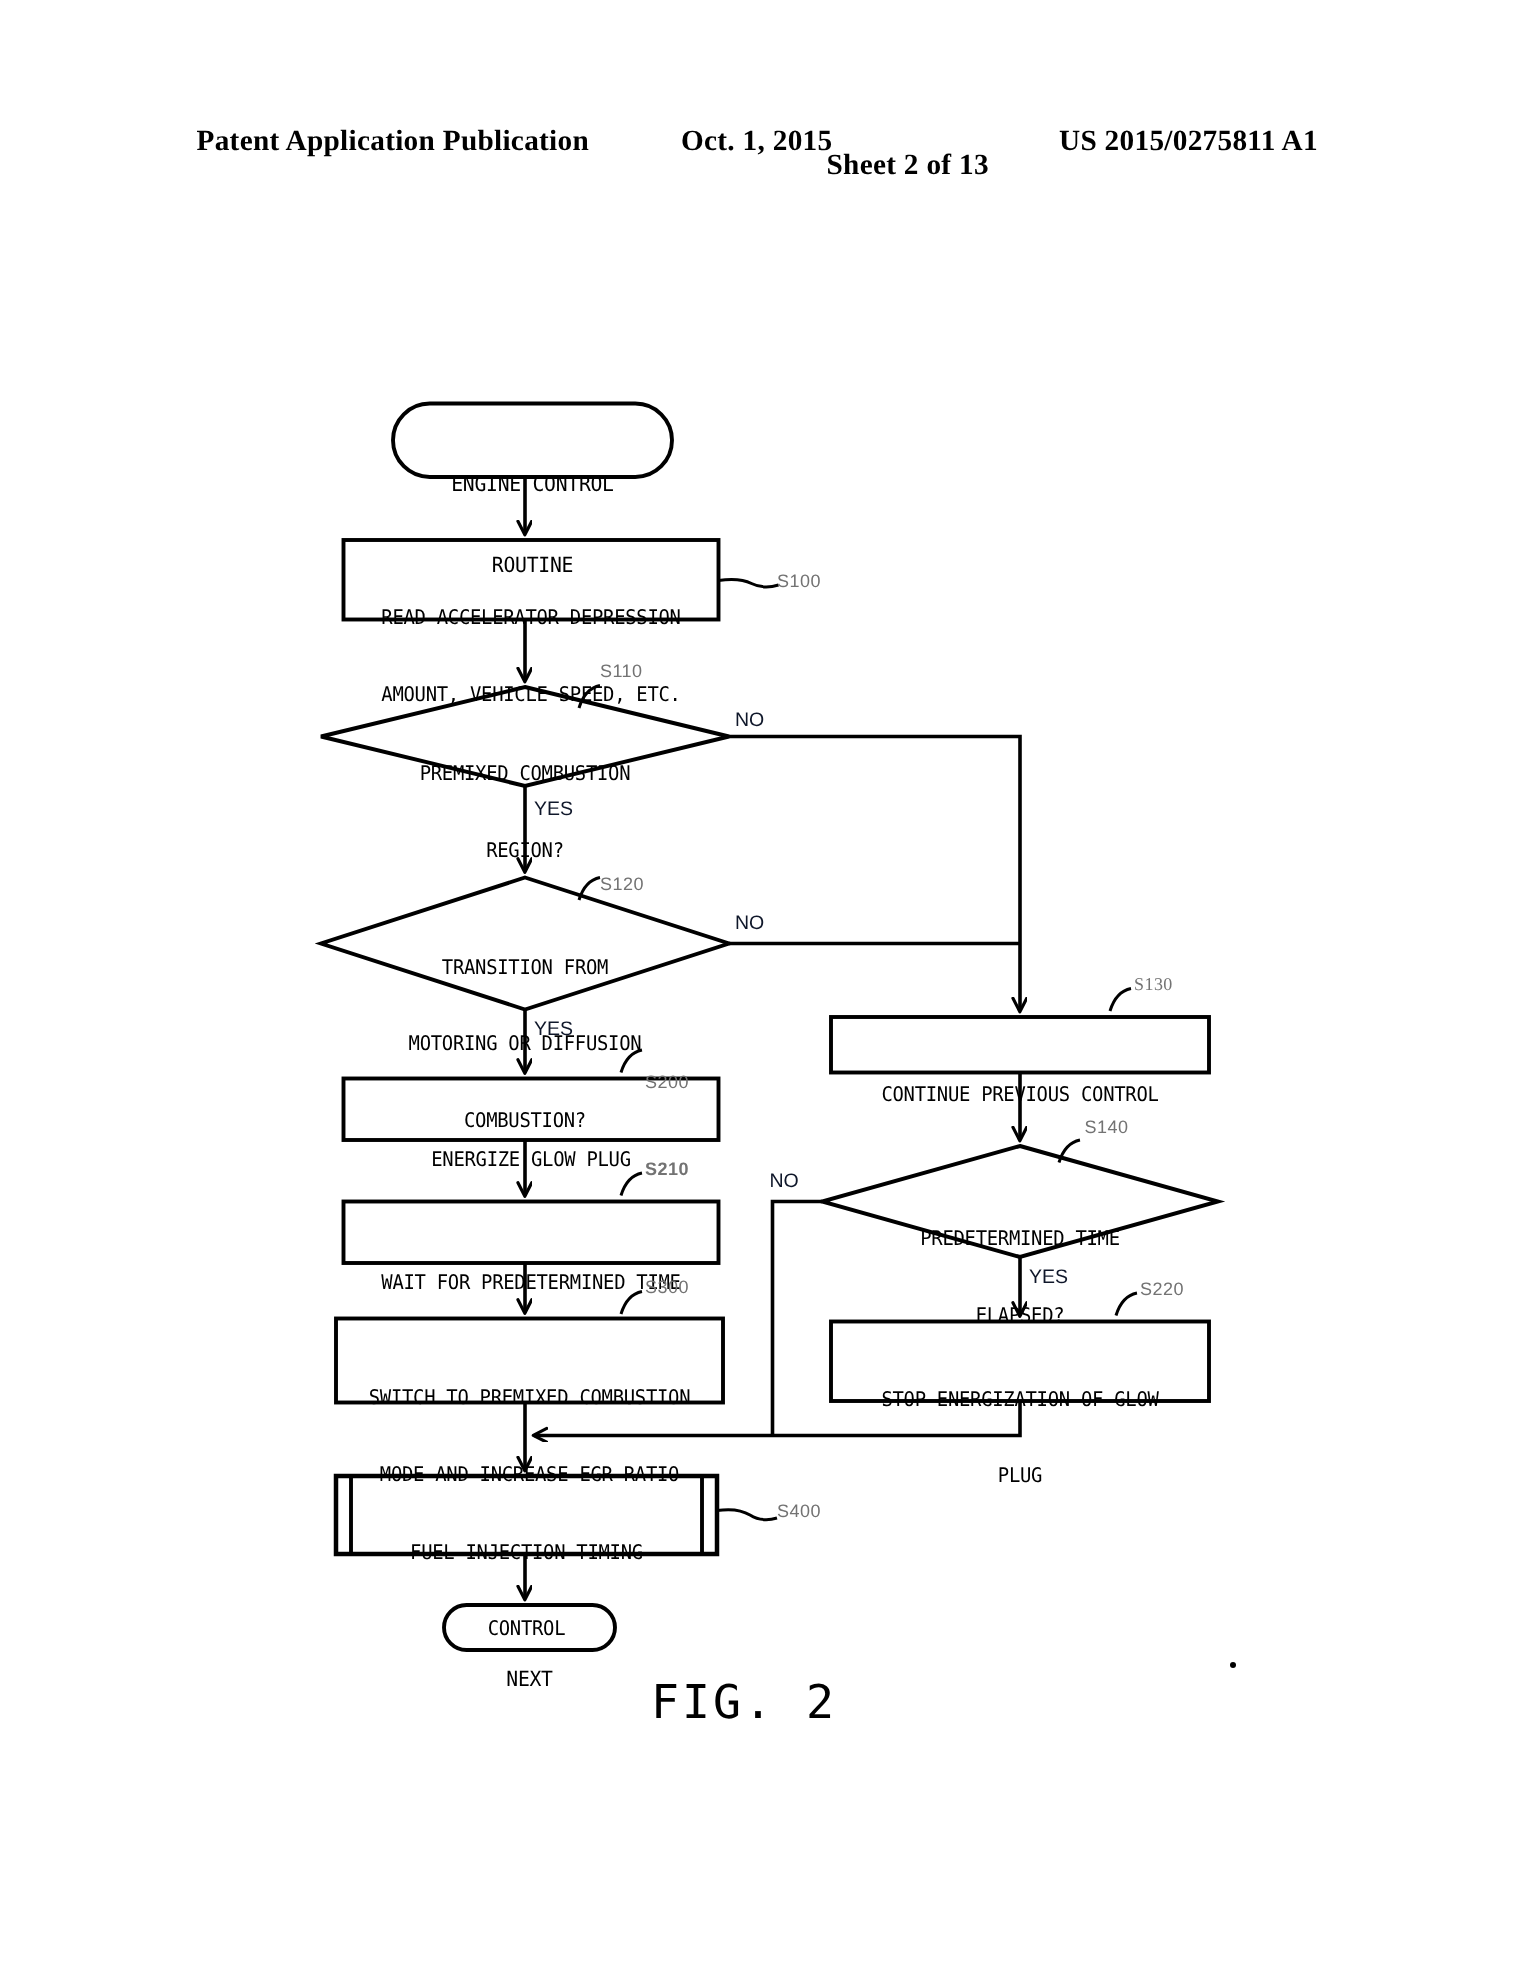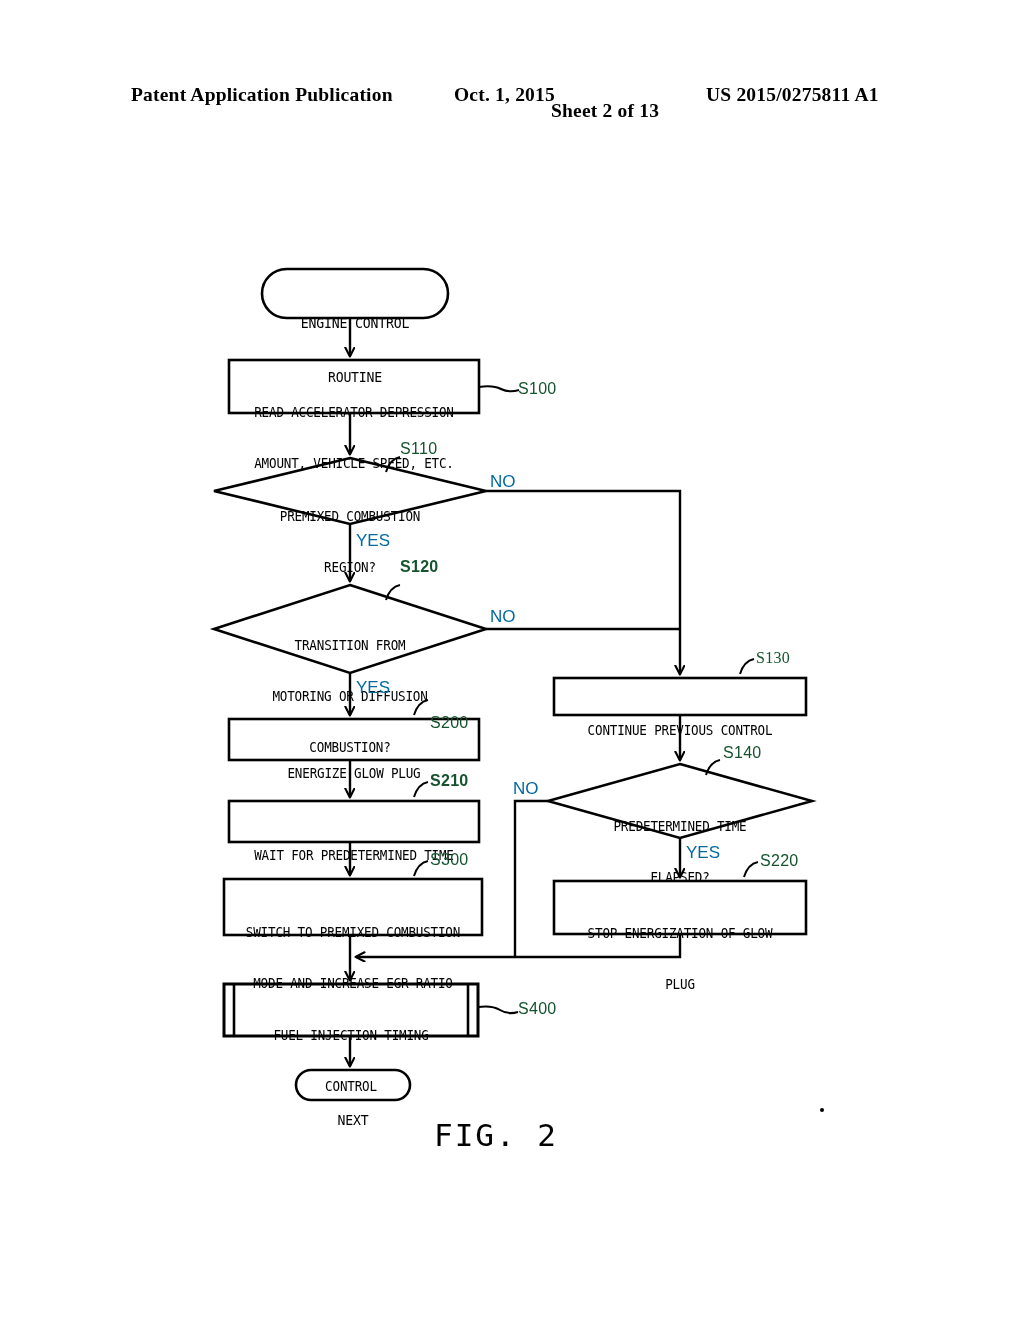--- a/index.html
+++ b/index.html
@@ -64,31 +64,31 @@
     transform: scaleX(0.94);
   }
   .term-text {
     font-family: "DejaVu Sans Mono", "Liberation Mono", monospace;
     font-size: 14px;
     line-height: 18px;
   }
   .edge-label {
     position: absolute;
     font-family: "Liberation Sans", sans-serif;
-    font-size: 17px;
+    font-size: 13px;
     font-weight: 400;
-    color: #0369a1;
+    color: #0f172a;
     white-space: nowrap;
   }
   .step-label {
     position: absolute;
     font-family: "Liberation Sans", sans-serif;
-    font-size: 16px;
+    font-size: 12px;
     letter-spacing: 0.3px;
-    color: #14532d;
+    color: #737373;
     white-space: nowrap;
   }
   #fig-caption {
     position: absolute;
     left: 0;
     top: 1117px;
     width: 992px;
     text-align: center;
     font-family: "DejaVu Sans Mono", "Liberation Mono", monospace;
     font-size: 31px;
@@ -254,21 +254,21 @@
   <div class="edge-label" style="left:356px; top:531px;">YES</div>
 
   <div class="edge-label" style="left:490px; top:607px;">NO</div>
   <div class="edge-label" style="left:356px; top:678px;">YES</div>
 
   <div class="edge-label" style="left:513px; top:779px;">NO</div>
   <div class="edge-label" style="left:686px; top:843px;">YES</div>
 
   <div class="step-label" style="left:518px; top:380px;">S100</div>
   <div class="step-label" style="left:400px; top:440px;">S110</div>
-  <div class="step-label" style="left:400px; top:558px;font-weight:bold;">S120</div>
+  <div class="step-label" style="left:400px; top:582px;">S120</div>
   <div class="step-label" style="left:756px; top:649px;font-family:Liberation Serif, serif;">S130</div>
   <div class="step-label" style="left:723px; top:744px;">S140</div>
   <div class="step-label" style="left:430px; top:690px;margin-top:24px;">S200</div>
   <div class="step-label" style="left:430px; top:772px;font-weight:bold;">S210</div>
   <div class="step-label" style="left:760px; top:852px;">S220</div>
   <div class="step-label" style="left:430px; top:851px;">S300</div>
   <div class="step-label" style="left:518px; top:1000px;">S400</div>
 
   <div id="fig-caption">FIG.  2</div>
   <div id="corner-dot"></div>

